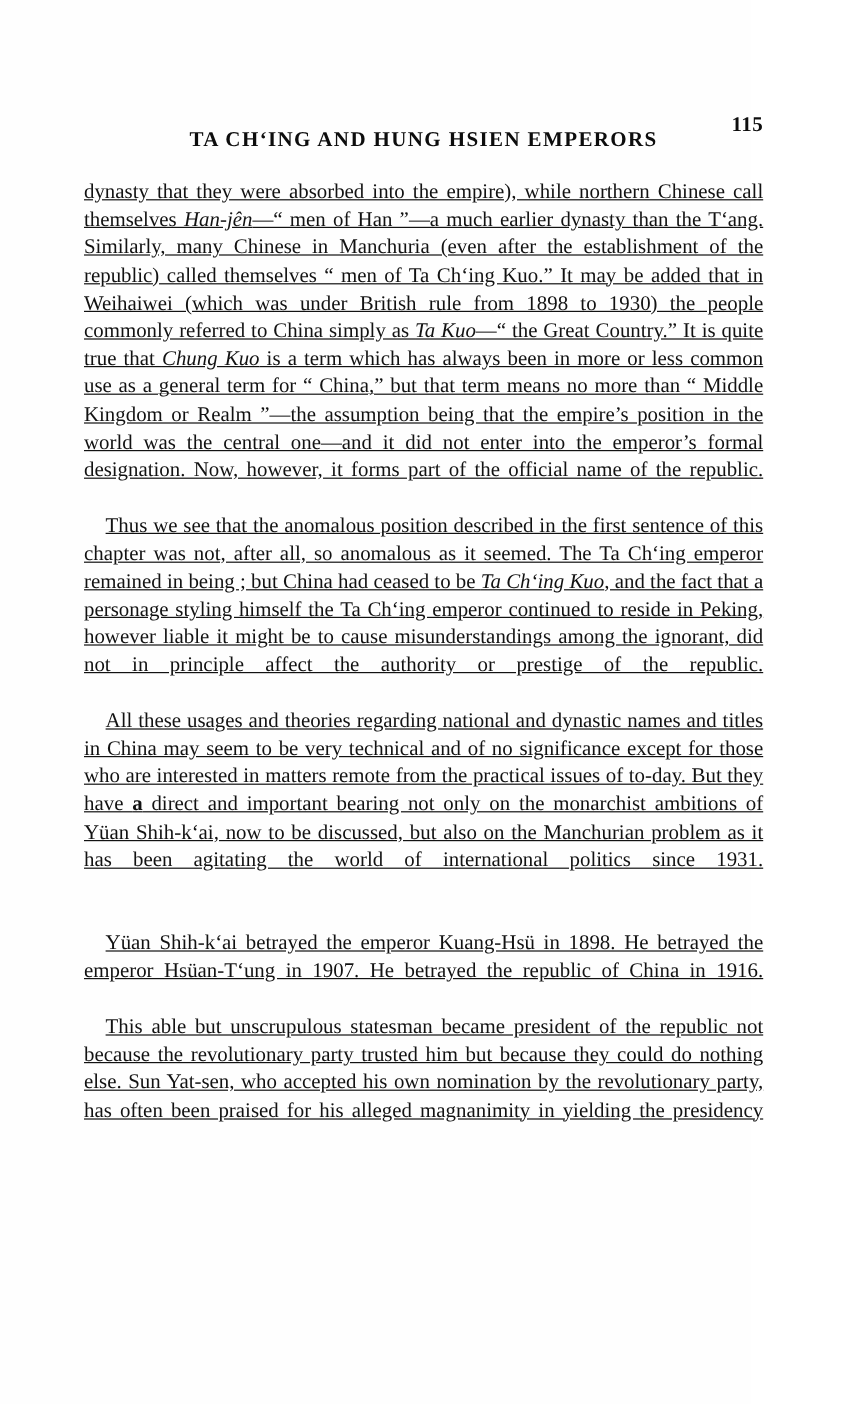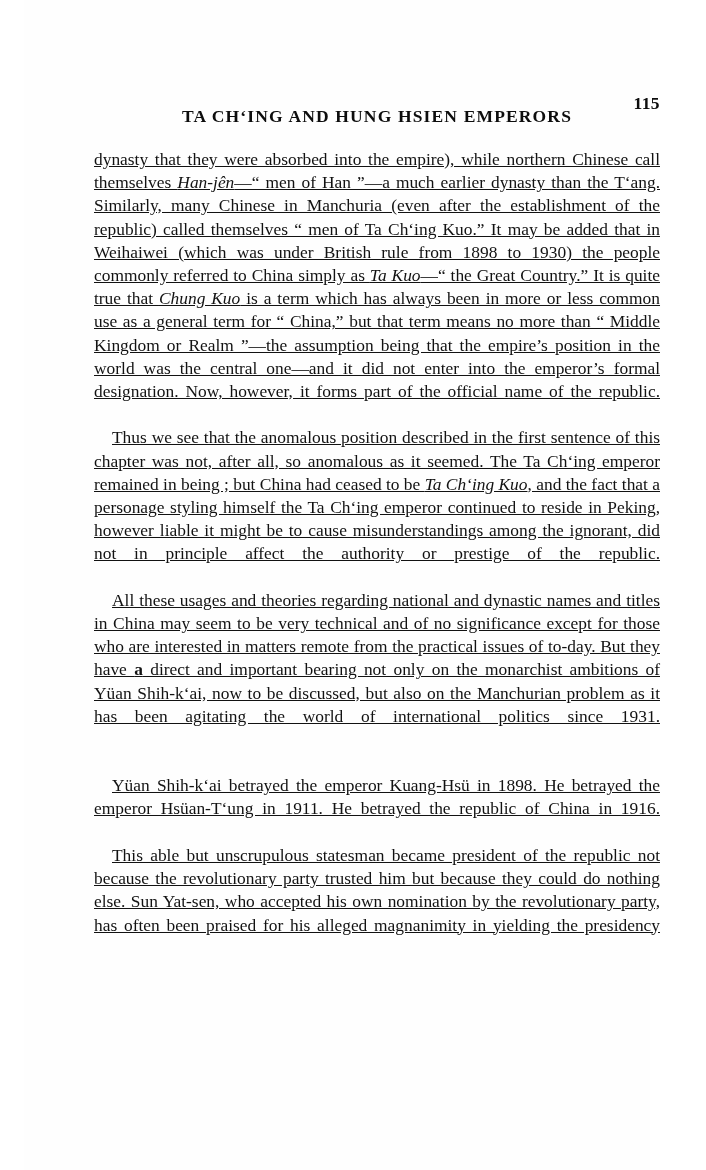--- a/index.html
+++ b/index.html
@@ -16,21 +16,20 @@
     overflow: hidden;
   }
 
   .page {
     position: absolute;
     left: 0;
     top: 0;
     width: 626px;
     height: 1170px;
     background: #fefefe;
-    margin-left: 24px;
   }
 
   
   .running-head {
     position: absolute;
     left: 70px;
     top: 106px;
     width: 566px;
     height: 26px;
     display: flex;
@@ -114,21 +113,21 @@
 
     <p class="para indent full-justify">
       <span>Thus we see that the anomalous position described in the first sentence of this chapter was not, after all, so anomalous as it seemed. The Ta Ch‘ing emperor remained in being ; but China had ceased to be </span><em class="rom">Ta Ch‘ing Kuo</em><span>, and the fact that a personage styling himself the Ta Ch‘ing emperor continued to reside in Peking, however liable it might be to cause misunderstandings among the ignorant, did not in principle affect the authority or prestige of the republic.</span>
     </p>
 
     <p class="para indent full-justify">
       <span>All these usages and theories regarding national and dynastic names and titles in China may seem to be very technical and of no significance except for those who are interested in matters remote from the practical issues of to-day. But they have </span><span class="ink-heavy">a</span><span> direct and important bearing not only on the monarchist ambitions of Yüan Shih-k‘ai, now to be discussed, but also on the Manchurian problem as it has been agitating the world of international politics since 1931.</span>
     </p>
 
     <p class="para section-break full-justify">
-      <span>Yüan Shih-k‘ai betrayed the emperor Kuang-Hsü in 1898. He betrayed the emperor Hsüan-T‘ung in 1911. He betrayed the republic of China in 1916.</span>
+      <span>Yüan Shih-k‘ai betrayed the emperor Kuang-Hsü in 1898. He betrayed the emperor Hsüan-T‘ung in 1907. He betrayed the republic of China in 1916.</span>
     </p>
 
     <p class="para indent full-justify">
       <span>This able but unscrupulous statesman became president of the republic not because the revolutionary party trusted him but because they could do nothing else. Sun Yat-sen, who accepted his own nomination by the revolutionary party, has often been praised for his alleged magnanimity in yielding the presidency</span>
     </p>
 
   </div>
 </div>
 
 </body></html>

